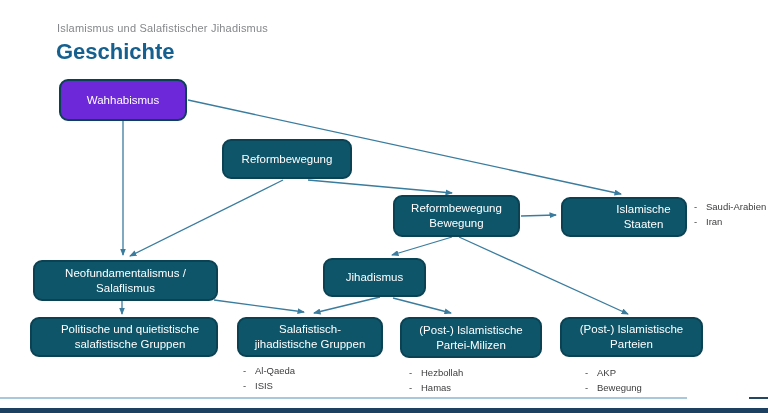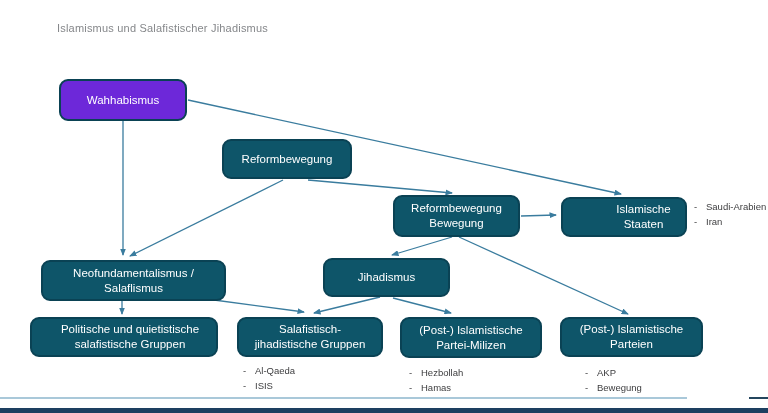--- a/index.html
+++ b/index.html
@@ -35,20 +35,21 @@
     position:absolute;left:687px;top:381px;width:64px;text-align:center;
     font-size:25px;font-weight:bold;color:#24465e;letter-spacing:-1px;line-height:1;
   }
   .bottom-bar{position:absolute;left:0;bottom:0;width:768px;height:5px;background:#1d3f60;}
 </style>
 </head>
 <body>
 
 <div class="slide">
   <div class="kicker" style="color: rgb(133, 135, 138);">Islamismus und Salafistischer Jihadismus</div>
+  <div class="title" style="color: rgb(21, 96, 143);">Geschichte</div>
 
   <svg class="edges" width="768" height="413" viewBox="0 0 768 413">
     <defs>
       <marker id="arrowhead" markerWidth="8" markerHeight="6" refX="6.5" refY="3" orient="auto" markerUnits="userSpaceOnUse">
         <path d="M0,0 L7.5,3 L0,6 Z" fill="#3a7c9e"></path>
       </marker>
     </defs>
     <g id="edge-group">
         <line x1="123" y1="121" x2="123" y2="255" stroke="#3a7c9e" stroke-width="1.3" marker-end="url(#arrowhead)"></line>
         <line x1="188" y1="100" x2="621" y2="194" stroke="#3a7c9e" stroke-width="1.3" marker-end="url(#arrowhead)"></line>
@@ -63,23 +64,23 @@
         <line x1="214" y1="300" x2="304" y2="312" stroke="#3a7c9e" stroke-width="1.3" marker-end="url(#arrowhead)"></line>
       </g>
   </svg>
 
   <div id="node-layer">
       <div class="node" style="left: 59px; top: 79px; width: 128px; height: 42px; background: #6d28d9; border-color: rgb(10, 66, 84); color: rgb(255, 255, 255);">Wahhabismus</div>
       <div class="node" style="left: 222px; top: 139px; width: 130px; height: 40px; background: rgb(14, 85, 105); border-color: rgb(10, 66, 84); color: rgb(255, 255, 255);">Reformbewegung</div>
       <div class="node" style="left: 393px; top: 195px; width: 127px; height: 42px; background: rgb(14, 85, 105); border-color: rgb(10, 66, 84); color: rgb(255, 255, 255);">Reformbewegung
 Bewegung</div>
       <div class="node" style="left: 561px; top: 197px; width: 126px; height: 40px; background: rgb(14, 85, 105); border-color: rgb(10, 66, 84); color: rgb(255, 255, 255); padding-left: 43px;">Islamische Staaten</div>
-      <div class="node" style="left: 33px; top: 260px; width: 185px; height: 41px; background: rgb(14, 85, 105); border-color: rgb(10, 66, 84); color: rgb(255, 255, 255); margin-left: 8px;">Neofundamentalismus /
+      <div class="node" style="left: 33px; top: 260px; width: 185px; height: 41px; background: rgb(14, 85, 105); border-color: rgb(10, 66, 84); color: rgb(255, 255, 255);">Neofundamentalismus /
 Salaflismus</div>
-      <div class="node" style="left: 323px; top: 258px; width: 127px; height: 39px; background: rgb(14, 85, 105); border-color: rgb(10, 66, 84); color: rgb(255, 255, 255);">Jihadismus</div>
+      <div class="node" style="left: 323px; top: 258px; width: 103px; height: 39px; background: rgb(14, 85, 105); border-color: rgb(10, 66, 84); color: rgb(255, 255, 255);">Jihadismus</div>
       <div class="node" style="left: 30px; top: 317px; width: 188px; height: 40px; background: rgb(14, 85, 105); border-color: rgb(10, 66, 84); color: rgb(255, 255, 255); padding-left: 16px;">Politische und quietistische
 salafistische Gruppen</div>
       <div class="node" style="left: 237px; top: 317px; width: 146px; height: 40px; background: rgb(14, 85, 105); border-color: rgb(10, 66, 84); color: rgb(255, 255, 255);">Salafistisch-
 jihadistische Gruppen</div>
       <div class="node" style="left: 400px; top: 317px; width: 142px; height: 41px; background: rgb(14, 85, 105); border-color: rgb(10, 66, 84); color: rgb(255, 255, 255);">(Post-) Islamistische
 Partei-Milizen</div>
       <div class="node" style="left: 560px; top: 317px; width: 143px; height: 40px; background: rgb(14, 85, 105); border-color: rgb(10, 66, 84); color: rgb(255, 255, 255);">(Post-) Islamistische
 Parteien</div>
     </div>
   <div id="bullet-layer">

